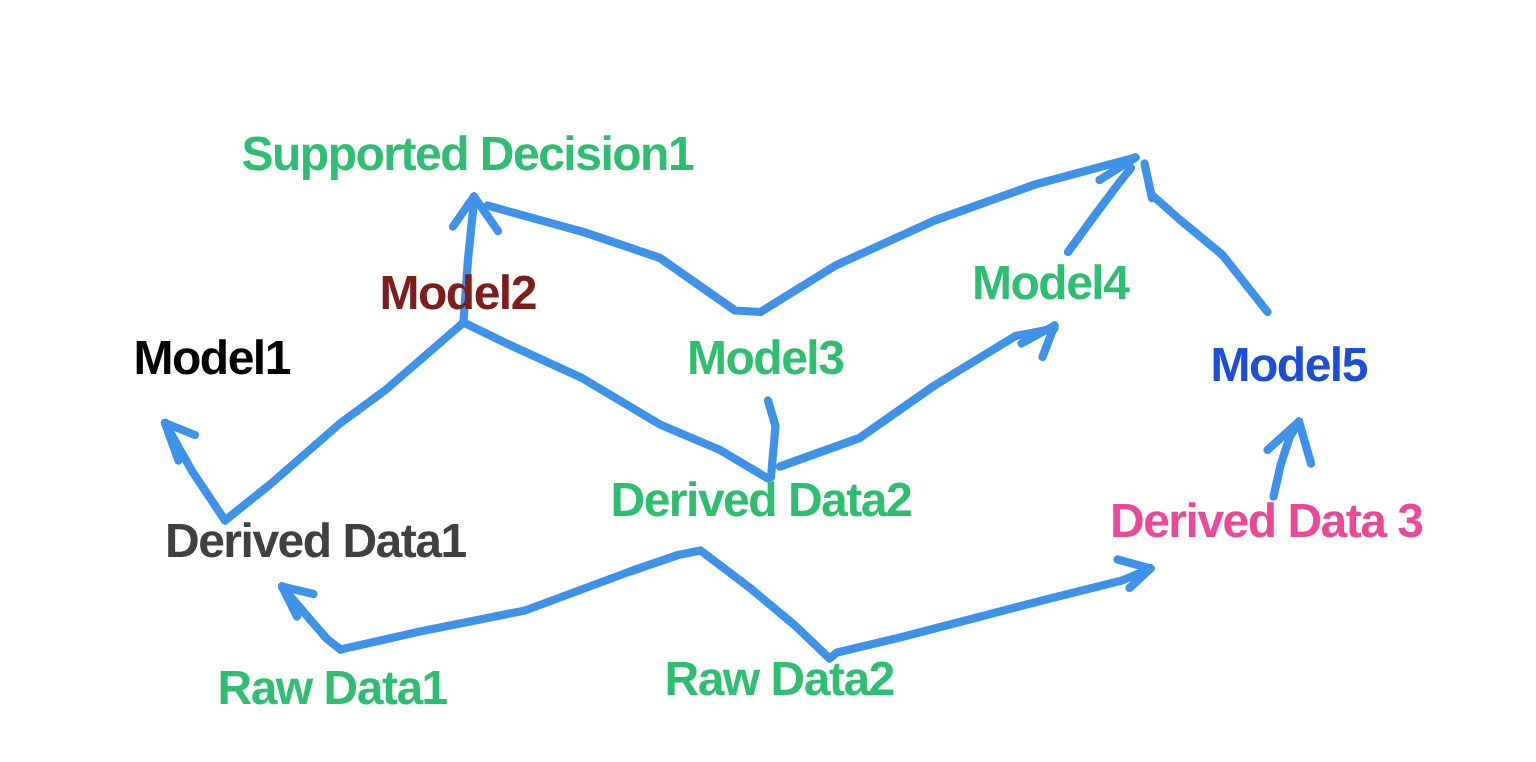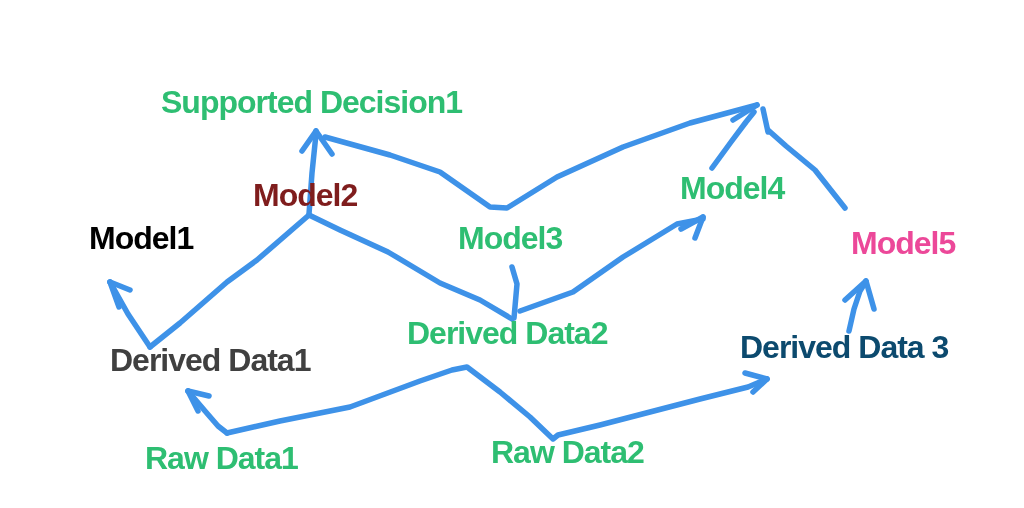--- a/index.html
+++ b/index.html
@@ -59,21 +59,21 @@
       <path d="M 188 391 L 198 411" fill="none" stroke="#3e92e8" stroke-width="5.5" stroke-linecap="round" stroke-linejoin="round"></path>
       <path d="M 227 433 L 280 421 L 350 407 L 420 381 L 452 370 L 467 367 L 500 392 L 530 417 L 553 439 L 558 435 L 600 425 L 650 412 L 700 399 L 748 387 L 767 379" fill="none" stroke="#3e92e8" stroke-width="5.5" stroke-linecap="round" stroke-linejoin="round"></path>
       <path d="M 767 379 L 745 373" fill="none" stroke="#3e92e8" stroke-width="5.5" stroke-linecap="round" stroke-linejoin="round"></path>
       <path d="M 767 379 L 753 392" fill="none" stroke="#3e92e8" stroke-width="5.5" stroke-linecap="round" stroke-linejoin="round"></path>
     </svg>
   <div class="labels-layer" id="labels">
       <div class="node-label" style="left: 161px; top: 86px; color: rgb(46, 190, 114);">Supported Decision1</div>
       <div class="node-label" style="left: 61px; top: 222px; color: #000000; margin-left: 28px;">Model1</div>
       <div class="node-label" style="left: 253px; top: 179px; color: #7f1d1d;">Model2</div>
       <div class="node-label" style="left: 458px; top: 222px; color: rgb(46, 190, 114);">Model3</div>
-      <div class="node-label" style="left: 680px; top: 172px; color: rgb(46, 190, 114); text-align: center;">Model4</div>
-      <div class="node-label" style="left: 851px; top: 227px; color: #ec4899;">Model5</div>
+      <div class="node-label" style="left: 648px; top: 172px; color: rgb(46, 190, 114); text-align: center;">Model4</div>
+      <div class="node-label" style="left: 807px; top: 227px; color: #1d4ed8;">Model5</div>
       <div class="node-label" style="left: 110px; top: 344px; color: #404040;">Derived Data1</div>
       <div class="node-label" style="left: 407px; top: 317px; color: rgb(46, 190, 114); text-align: right;">Derived Data2</div>
-      <div class="node-label" style="left: 740px; top: 331px; color: #0c4a6e;">Derived Data 3</div>
+      <div class="node-label" style="left: 740px; top: 331px; color: #ec4899;">Derived Data 3</div>
       <div class="node-label" style="left: 145px; top: 442px; color: rgb(46, 190, 114);">Raw Data1</div>
-      <div class="node-label" style="left: 443px; top: 436px; color: rgb(46, 190, 114); margin-left: 48px;">Raw Data2</div>
+      <div class="node-label" style="left: 443px; top: 436px; color: rgb(46, 190, 114);">Raw Data2</div>
     </div>
 </div>
 
 </body></html>

